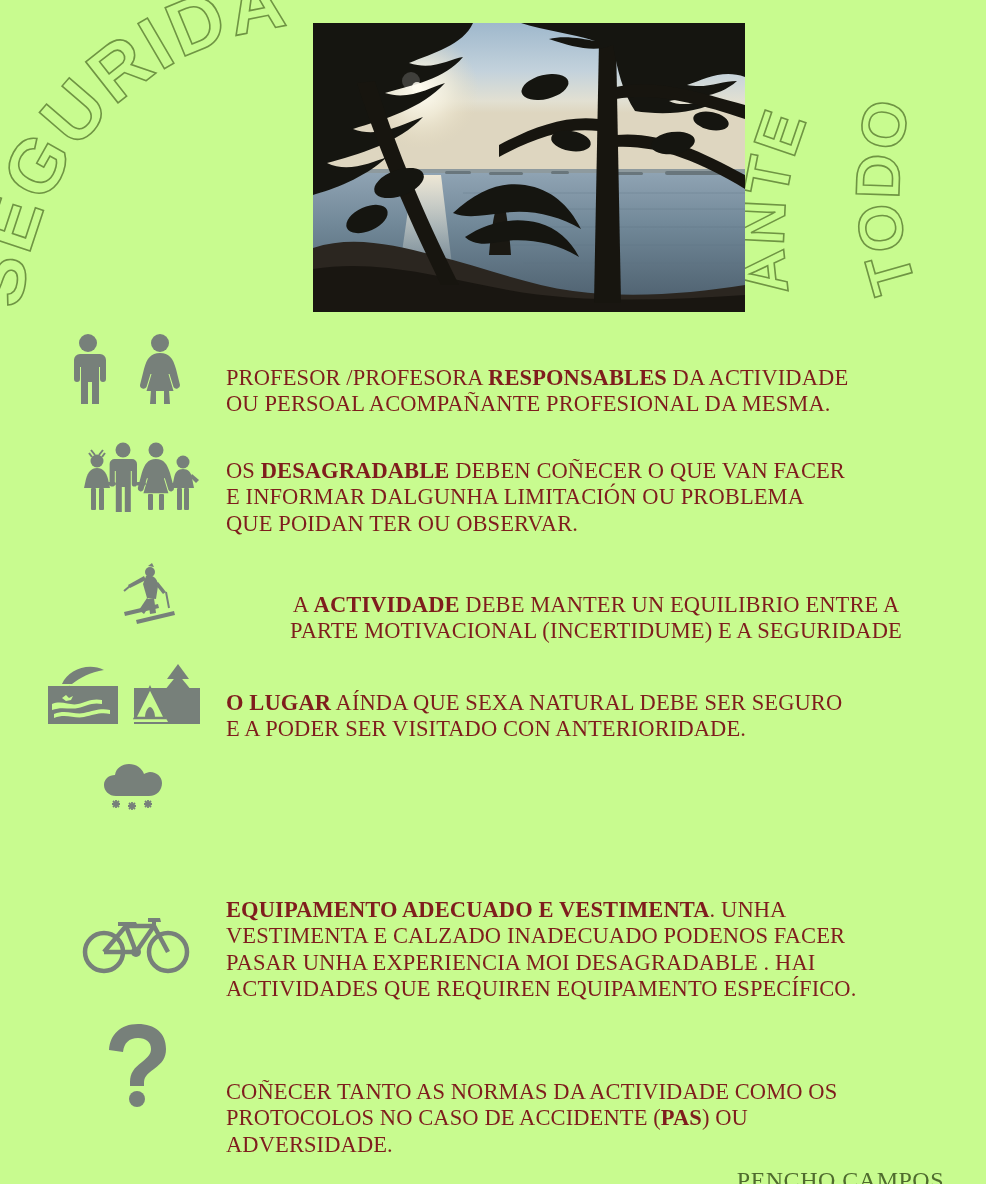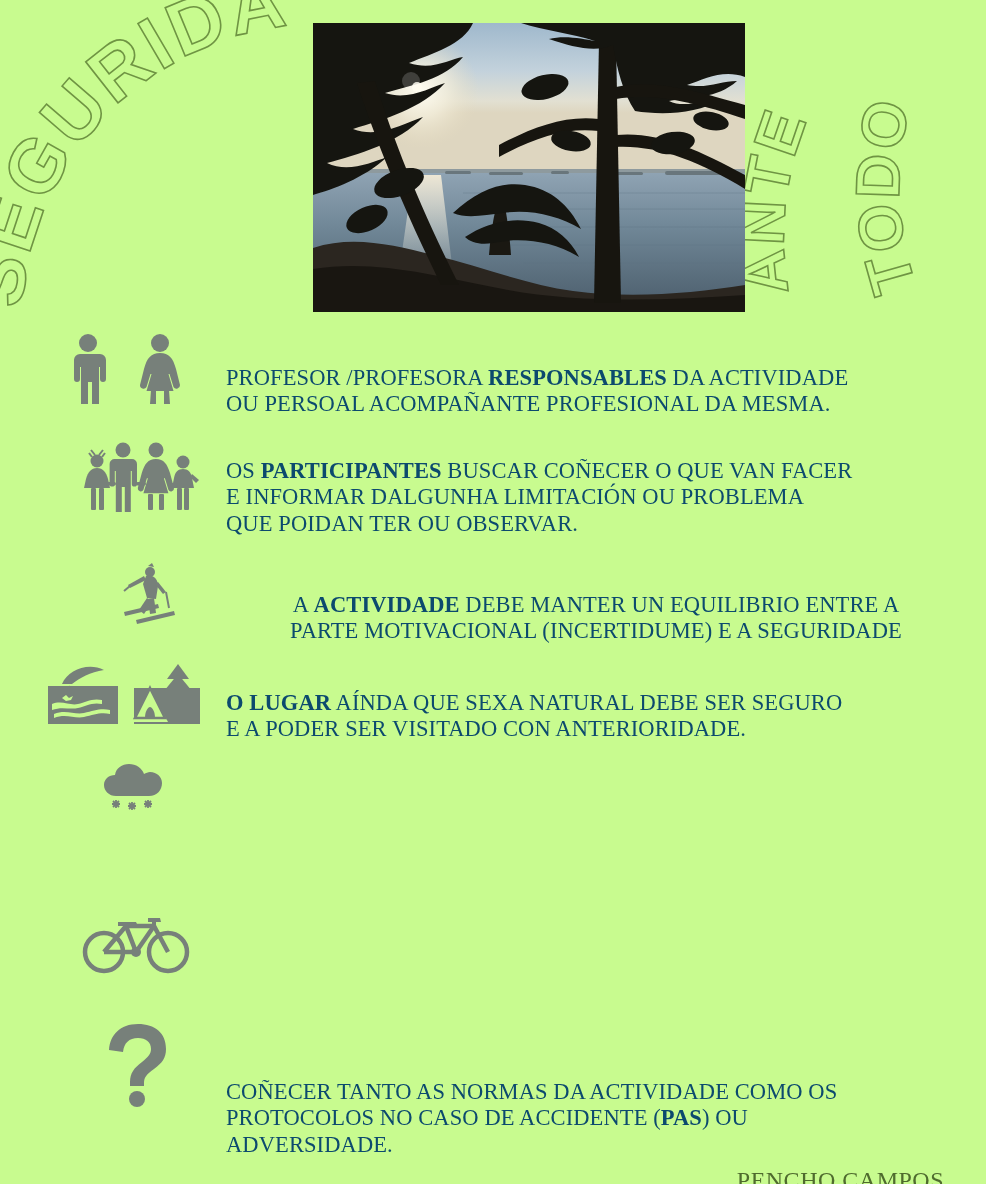--- a/index.html
+++ b/index.html
@@ -68,21 +68,21 @@
     position: absolute;
     display: flex;
     align-items: center;
     justify-content: center;
   }
   .icon-cell svg { display: block; }
 
   .text-cell {
     position: absolute;
     left: 226px;
-    color: #0c4a6e;
+    color: #7f1d1d;
     font-family: "Liberation Serif", serif;
     font-size: 22.5px;
     line-height: 26.5px;
     letter-spacing: 0.1px;
     white-space: pre-line;
     width: 740px;
   }
   .text-cell b { font-weight: bold; }
 
   
@@ -258,21 +258,21 @@
         <rect x="99" y="50" width="5" height="22" rx="1"></rect>
         <rect x="106" y="50" width="5" height="22" rx="1"></rect>
 
         <rect x="28" y="44" width="10" height="3.5" rx="1.7"></rect>
         <rect x="58" y="44" width="10" height="3.5" rx="1.7"></rect>
         <rect x="92" y="45" width="8" height="3.5" rx="1.7"></rect>
       </g>
     </svg>
   </div>
   <div class="text-cell" style="top:431px;">
-    <span>OS </span><b>PARTICIPANTES</b><span> BUSCAR COÑECER O QUE VAN   FACER
+    <span>OS </span><b>DESAGRADABLE</b><span> DEBEN COÑECER O QUE VAN   FACER
 E  INFORMAR DALGUNHA LIMITACIÓN  OU  PROBLEMA
 QUE POIDAN TER OU OBSERVAR.</span>
   </div>
 
   <div class="icon-cell" style="left:112px; top:562px; width:82px; height:64px;">
     <svg width="82" height="64" viewBox="0 0 82 64" xmlns="http://www.w3.org/2000/svg">
       <g class="icon-gray">
 
         <path d="M36,4 l4,-3 2,4 z"></path>
         <circle cx="38" cy="10" r="5"></circle>
@@ -361,20 +361,26 @@
         <path d="M58,48 L76,22"></path>
       </g>
       <g class="icon-gray">
         <path d="M40,18 l18,0 2,4 -20,0 z"></path>
         <path d="M70,14 l12,0 1,4 -13,0 z"></path>
         <rect x="74" y="16" width="4" height="9" rx="1.5"></rect>
         <circle cx="58" cy="48" r="5"></circle>
       </g>
     </svg>
   </div>
+  <div class="text-cell" style="top:870px;">
+    <b>EQUIPAMENTO ADECUADO E VESTIMENTA</b><span>. UNHA
+VESTIMENTA E CALZADO INADECUADO PODENOS FACER
+PASAR UNHA EXPERIENCIA MOI DESAGRADABLE . HAI
+ACTIVIDADES QUE REQUIREN EQUIPAMENTO ESPECÍFICO.</span>
+  </div>
 
   <div class="icon-cell" style="left:100px; top:1022px; width:76px; height:86px;">
     <svg width="76" height="86" viewBox="0 0 76 86" xmlns="http://www.w3.org/2000/svg">
       <g class="icon-gray">
         <path d="M38,2 C20,2 10,13 9,28 l14,2 c1,-9 6,-14 15,-14 8,0 13,4 13,11 0,5 -3,8 -9,13 -8,6 -12,11 -12,20 l0,4 14,0 0,-3 c0,-6 3,-9 10,-14 8,-6 12,-11 12,-20 C66,11 55,2 38,2 z"></path>
         <circle cx="37" cy="77" r="8"></circle>
       </g>
     </svg>
   </div>
   <div class="text-cell" style="top:1052px;">

